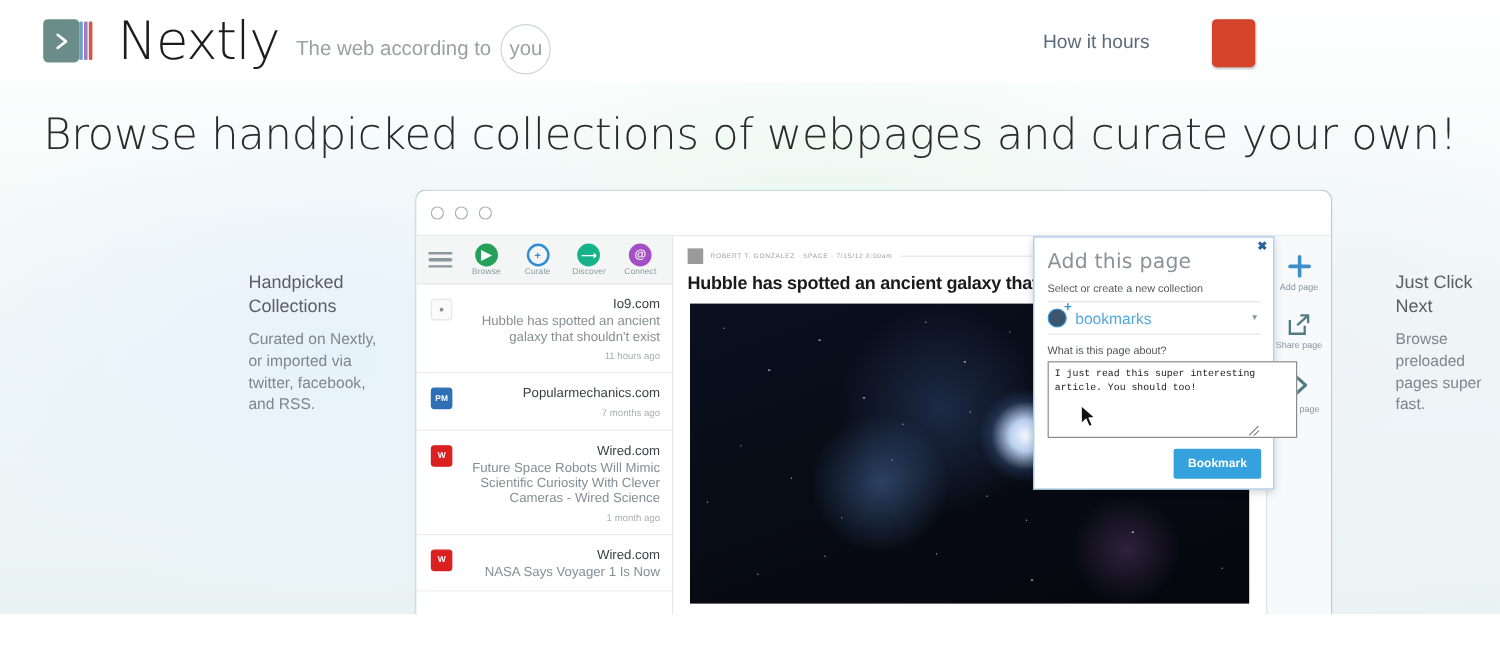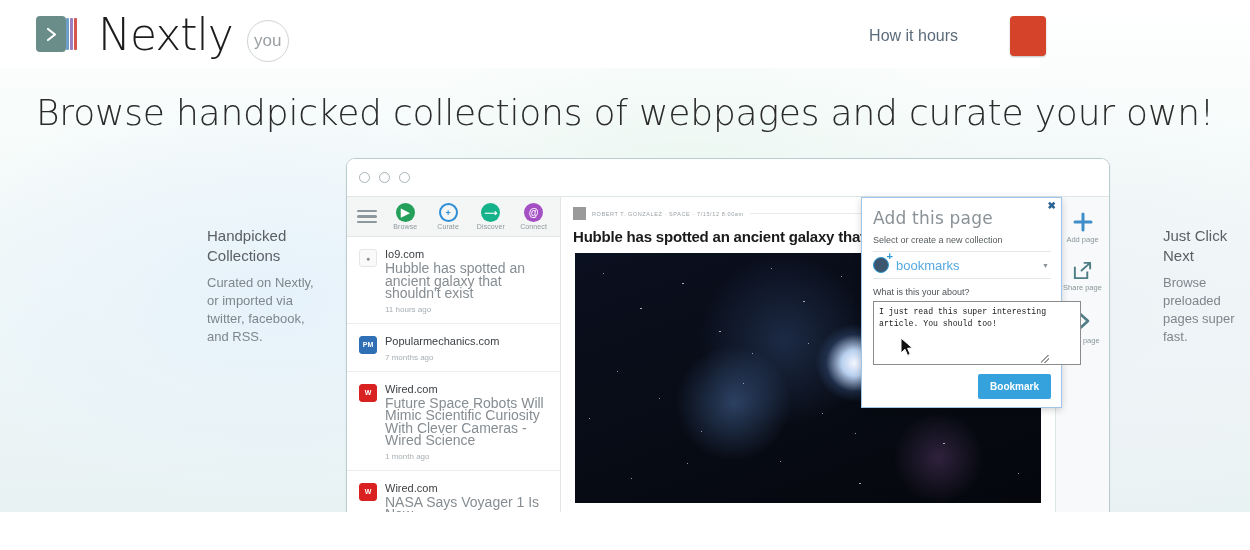--- a/index.html
+++ b/index.html
@@ -123,23 +123,23 @@
   .feed-item {
     display: flex; gap: 8px; padding: 10px 10px 9px 12px;
     border-bottom: 1px solid #ececec;
   }
   .fav {
     width: 18px; height: 18px; border-radius: 3px; flex: 0 0 18px;
     display: flex; align-items: center; justify-content: center;
     font-size: 7px; font-weight: bold; color: #fff; margin-top: 2px;
     border: 1px solid #e6e6e6; background: #fafafa;
   }
-  .fi-text { flex: 1; min-width: 0; }
+  .fi-text { flex: 1; min-width: 0; text-align: right; }
   .fi-site { font-size: 11px; color: #3c4044; line-height: 14px; margin-bottom: 1px; }
-  .fi-title { font-size: 14px; color: #868d92; line-height: 12.5px; }
+  .fi-title { font-size: 11px; color: #868d92; line-height: 12.5px; }
   .fi-time { font-size: 8px; color: #a8aeb3; margin-top: 5px; }
 
   
   .article { flex: 1; background: #fff; position: relative; overflow: hidden; }
   .byline { display: flex; align-items: center; gap: 6px; padding: 10px 12px 0 12px; }
   .byline .av { width: 13px; height: 13px; background: #9a9a9a; flex: 0 0 13px; }
   .byline .bt { font-size: 5.5px; color: #9ba1a5; letter-spacing: .6px; white-space: nowrap; }
   .byline .rule { flex: 1; height: 1px; background: #e9e9e9; }
   .art-title {
     padding: 8px 12px 8px 12px; font-size: 15px; font-weight: bold;
@@ -241,20 +241,21 @@
         <i style="background:#d3564f"></i>
       </div>
       <div class="logo-sq">
         <svg width="13" height="17" viewBox="0 0 13 17" aria-hidden="true">
           <polyline points="3,3 10,8.5 3,14" fill="none" stroke="#fff" stroke-width="2.2" stroke-linecap="round" stroke-linejoin="round"></polyline>
         </svg>
       </div>
     </div>
     <div class="brand-name">Nextly</div>
     <div class="tagline">
+      <span>The web according to</span>
       <span class="tag-you">you</span>
     </div>
   </div>
   <a class="nav-link" href="#">How it hours</a>
   <button class="nav-btn"></button>
 </div>
 
 <div class="headline">Browse handpicked collections of webpages and curate your own!</div>
 
 <div class="caption left">
@@ -406,21 +407,21 @@
   <span class="popup-close">✖</span>
   <h2>Add this page</h2>
   <div class="sub">Select or create a new collection</div>
 
   <div class="collection">
     <span class="coll-ic"></span>
     <span class="coll-name">bookmarks</span>
     <span class="caret">▼</span>
   </div>
 
-  <div class="q-label">What is this your about?</div>
+  <div class="q-label">What is this page about?</div>
   <div class="ta-wrap">
     <div class="ta">I just read this super interesting
 article. You should too!</div>
     <span class="ta-grip"></span>
     <svg class="cursor" viewBox="0 0 14 20" aria-hidden="true">
       <polygon points="1,1 1,16 5,12.3 7.6,18.4 10.2,17.2 7.6,11.3 12.4,11" fill="#111" stroke="#fff" stroke-width="1"></polygon>
     </svg>
   </div>
 
   <button class="bm-btn">Bookmark</button>

